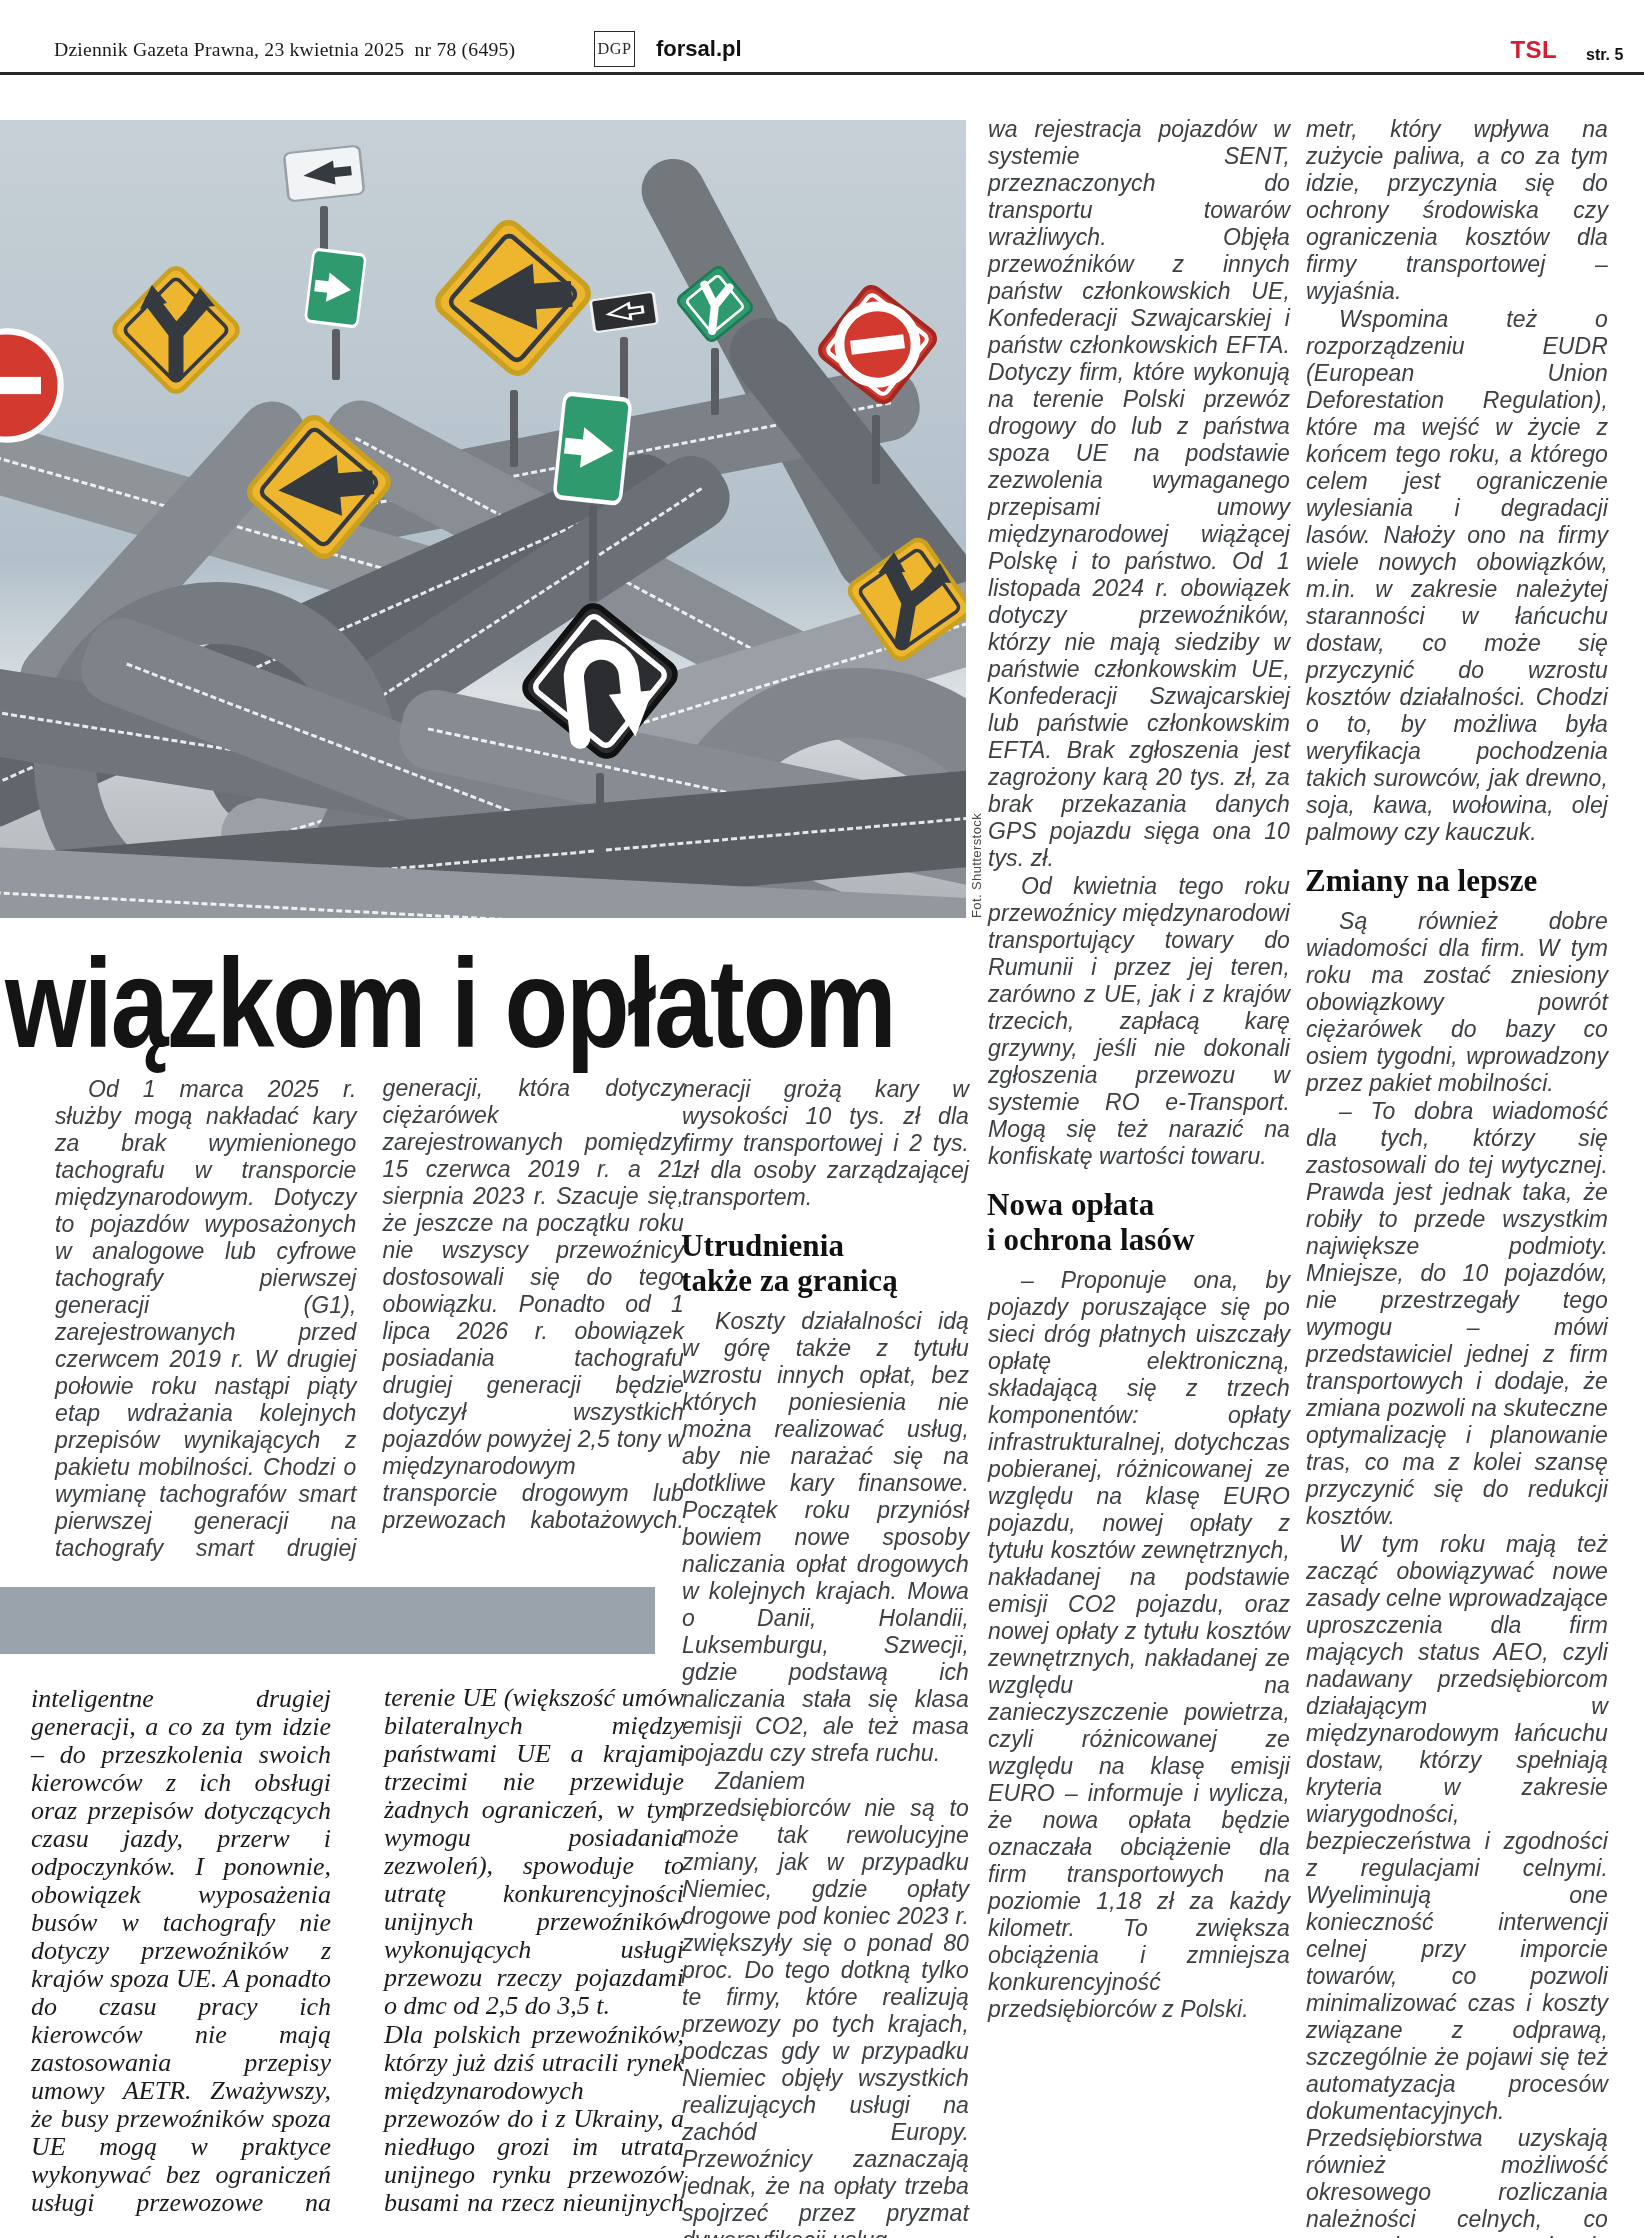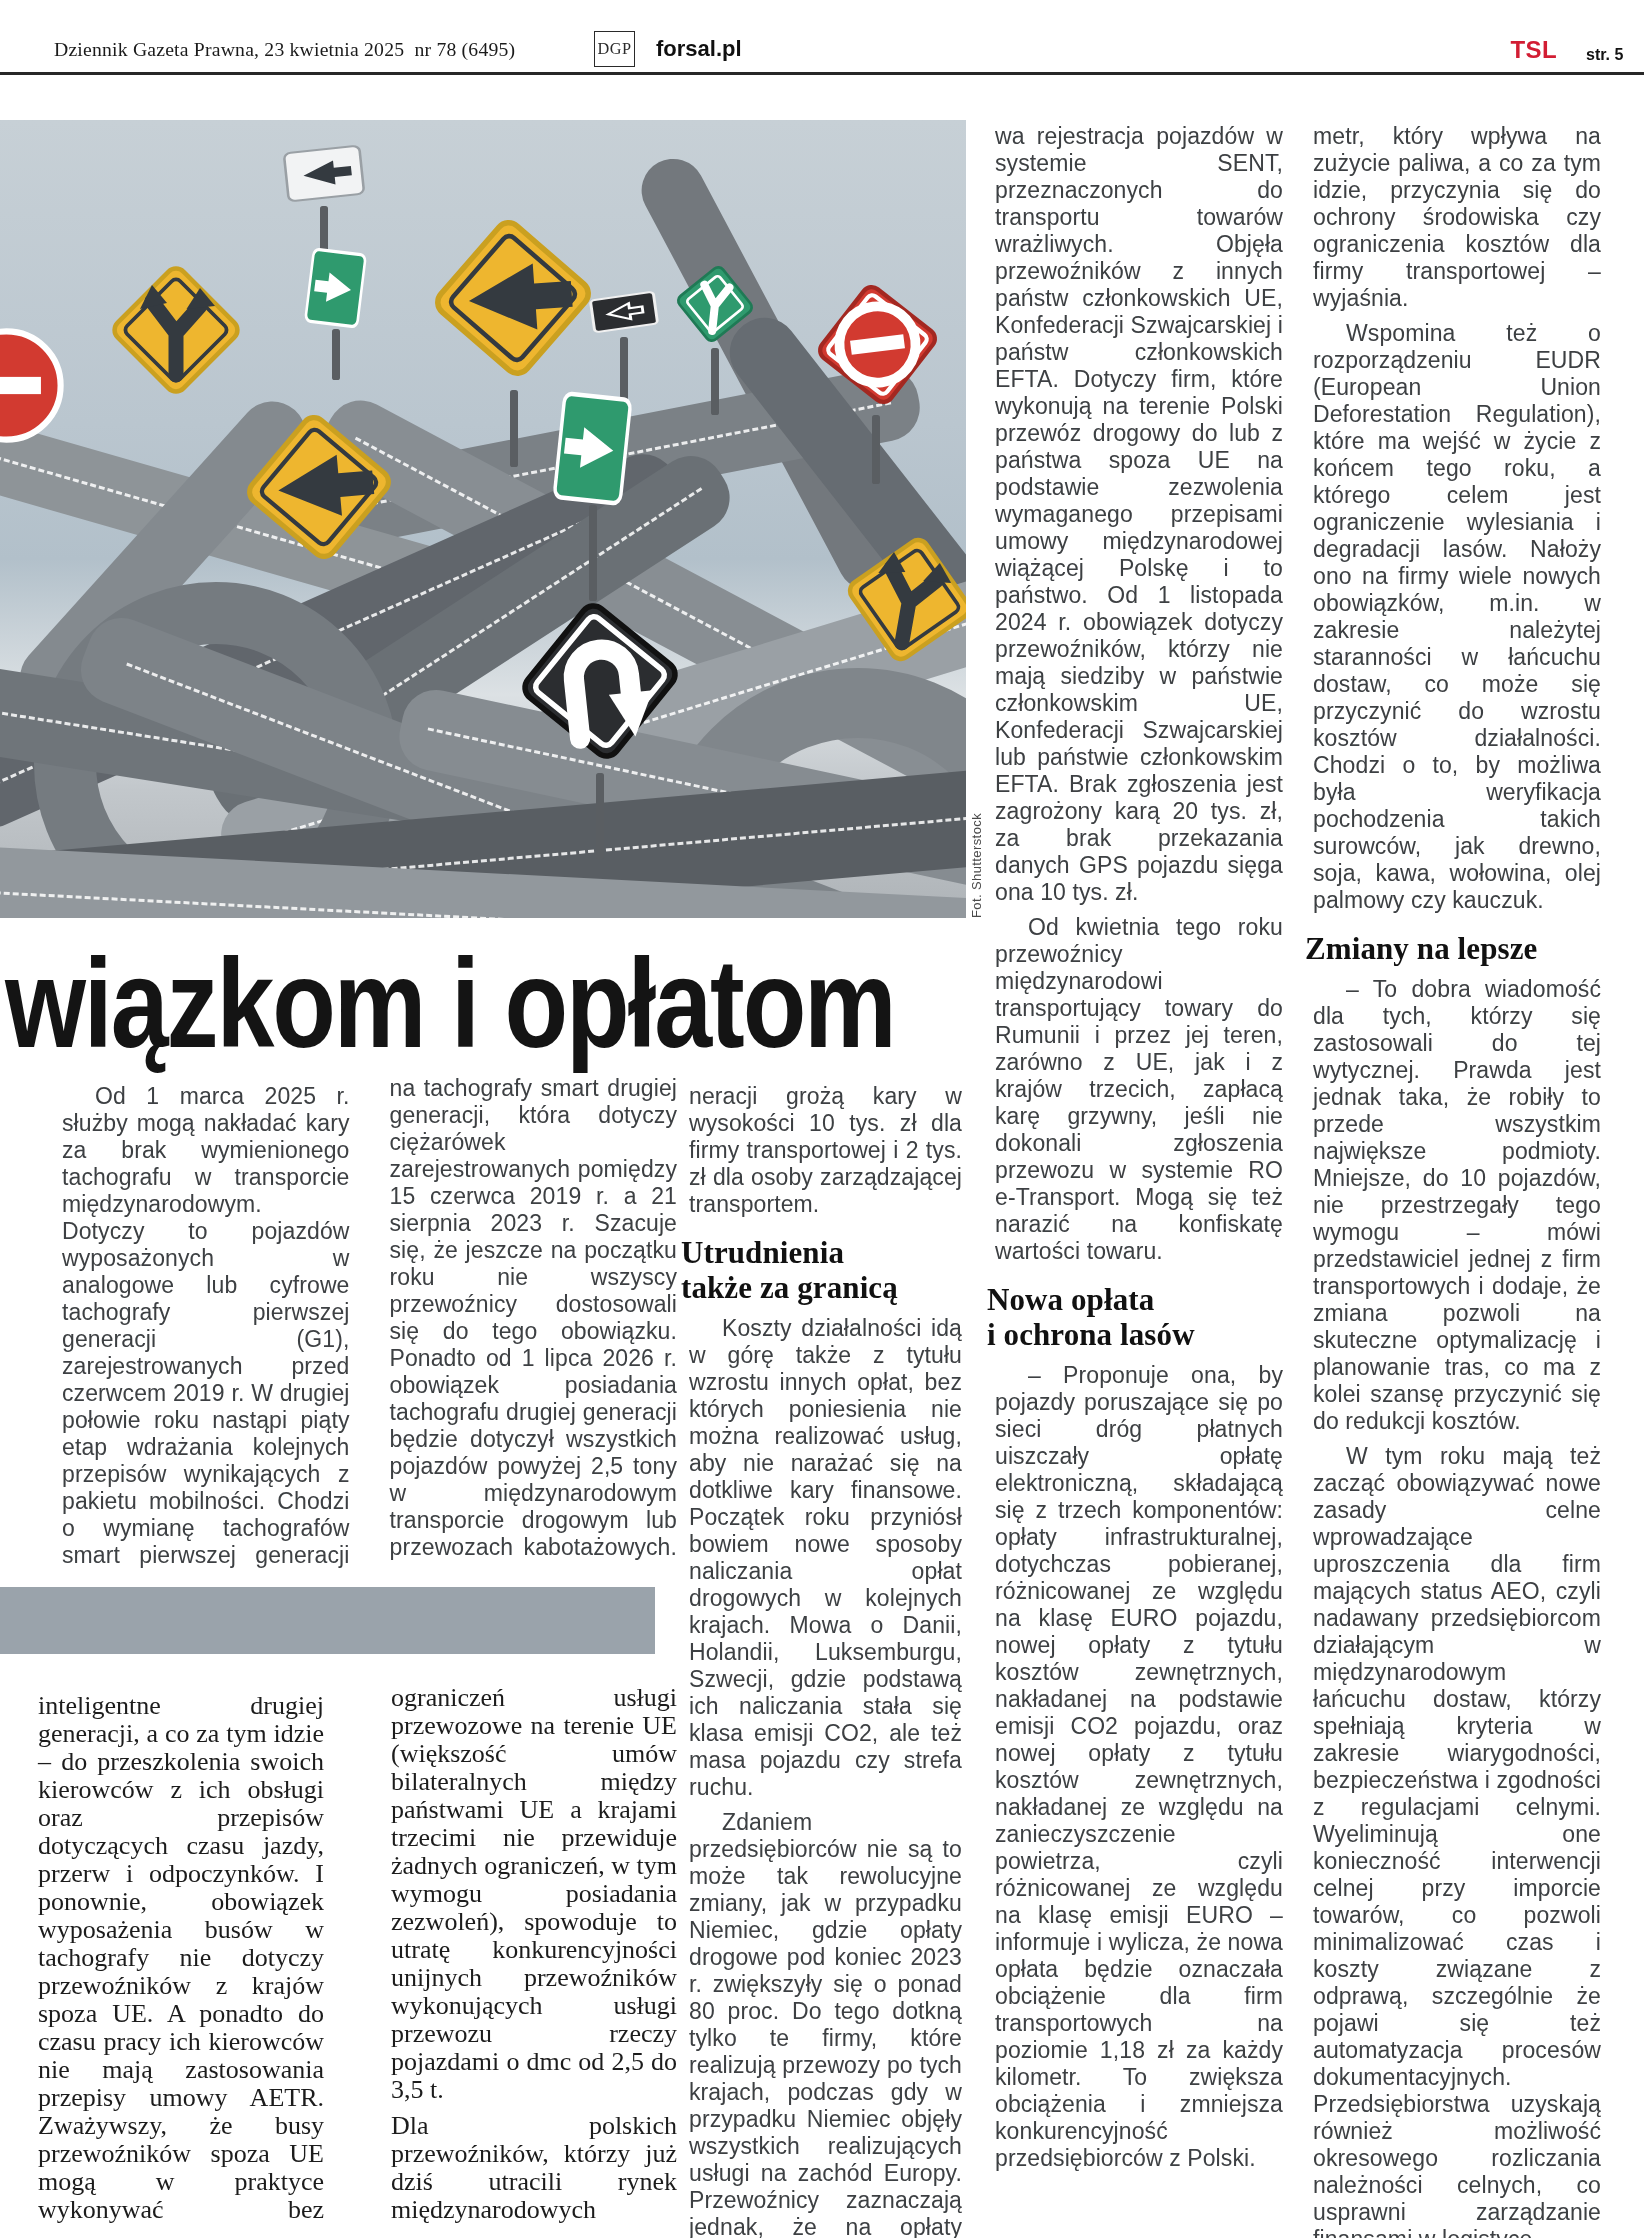--- a/index.html
+++ b/index.html
@@ -32,21 +32,21 @@
                 transform:rotate(-90deg);transform-origin:0 0;
                 font-size:13px;color:#4a4a4a;letter-spacing:0.4px;}
 
   
   .headline{position:absolute;left:5.1px;top:940px;width:1199px;
             font-size:127px;line-height:1;font-weight:bold;color:#141414;
             letter-spacing:-2.6px;transform:scaleX(.82);transform-origin:left top;white-space:nowrap;}
 
   
   .sans-cols,.single-col{position:absolute;text-align:justify;}
-  .sans-cols p,.single-col p{margin:8px;}
+  .sans-cols p,.single-col p{margin:1px;font-style:italic;}
   .body-sans{font-size:23px;line-height:27px;color:#3d4043;letter-spacing:0.1px;}
   .body-serif{font-family:"Liberation Serif",serif;font-size:26px;line-height:28px;color:#1c1c1c;}
   .body-p.indent{text-indent:33px;}
   .col-heading{font-family:"Liberation Serif",serif;font-weight:bold;font-size:31px;line-height:35px;
                color:#111;margin:17px 0 10.3px 0;white-space:pre-line;text-align:left;}
 
   .two-col{column-count:2;column-gap:24px;column-fill:auto;overflow:hidden;}
   .gray-bar{position:absolute;left:0;top:1587px;width:655px;height:67px;background:#9aa3ab;}
 </style>
 </head>
@@ -210,17 +210,18 @@
       <p class="body-p indent">Od kwietnia tego roku przewoźnicy międzynarodowi transportujący towary do Rumunii i przez jej teren, zarówno z UE, jak i z krajów trzecich, zapłacą karę grzywny, jeśli nie dokonali zgłoszenia przewozu w systemie RO e-Transport. Mogą się też narazić na konfiskatę wartości towaru.</p>
       <h3 class="col-heading">Nowa opłata
 i ochrona lasów</h3>
       <p class="body-p indent">– Proponuje ona, by pojazdy poruszające się po sieci dróg płatnych uiszczały opłatę elektroniczną, składającą się z trzech komponentów: opłaty infrastrukturalnej, dotychczas pobieranej, różnicowanej ze względu na klasę EURO pojazdu, nowej opłaty z tytułu kosztów zewnętrznych, nakładanej na podstawie emisji CO2 pojazdu, oraz nowej opłaty z tytułu kosztów zewnętrznych, nakładanej ze względu na zanieczyszczenie powietrza, czyli różnicowanej ze względu na klasę emisji EURO – informuje i wylicza, że nowa opłata będzie oznaczała obciążenie dla firm transportowych na poziomie 1,18 zł za każdy kilometr. To zwiększa obciążenia i zmniejsza konkurencyjność przedsiębiorców z Polski.</p>
     </div>
 
   <div class="single-col body-sans" style="left:1305px;top:115px;width:304px;height:2124px;overflow:hidden;">
       <p class="body-p">metr, który wpływa na zużycie paliwa, a co za tym idzie, przyczynia się do ochrony środowiska czy ograniczenia kosztów dla firmy transportowej – wyjaśnia.</p>
       <p class="body-p indent">Wspomina też o rozporządzeniu EUDR (European Union Deforestation Regulation), które ma wejść w życie z końcem tego roku, a którego celem jest ograniczenie wylesiania i degradacji lasów. Nałoży ono na firmy wiele nowych obowiązków, m.in. w zakresie należytej staranności w łańcuchu dostaw, co może się przyczynić do wzrostu kosztów działalności. Chodzi o to, by możliwa była weryfikacja pochodzenia takich surowców, jak drewno, soja, kawa, wołowina, olej palmowy czy kauczuk.</p>
       <h3 class="col-heading">Zmiany na lepsze</h3>
+      <p class="body-p indent">Są również dobre wiadomości dla firm. W tym roku ma zostać zniesiony obowiązkowy powrót ciężarówek do bazy co osiem tygodni, wprowadzony przez pakiet mobilności.</p>
       <p class="body-p indent">– To dobra wiadomość dla tych, którzy się zastosowali do tej wytycznej. Prawda jest jednak taka, że robiły to przede wszystkim największe podmioty. Mniejsze, do 10 pojazdów, nie przestrzegały tego wymogu – mówi przedstawiciel jednej z firm transportowych i dodaje, że zmiana pozwoli na skuteczne optymalizację i planowanie tras, co ma z kolei szansę przyczynić się do redukcji kosztów.</p>
       <p class="body-p indent">W tym roku mają też zacząć obowiązywać nowe zasady celne wprowadzające uproszczenia dla firm mających status AEO, czyli nadawany przedsiębiorcom działającym w międzynarodowym łańcuchu dostaw, którzy spełniają kryteria w zakresie wiarygodności, bezpieczeństwa i zgodności z regulacjami celnymi. Wyeliminują one konieczność interwencji celnej przy imporcie towarów, co pozwoli minimalizować czas i koszty związane z odprawą, szczególnie że pojawi się też automatyzacja procesów dokumentacyjnych. Przedsiębiorstwa uzyskają również możliwość okresowego rozliczania należności celnych, co usprawni zarządzanie finansami w logistyce.</p>
     </div>
 </div>
 
 
 </body></html>

